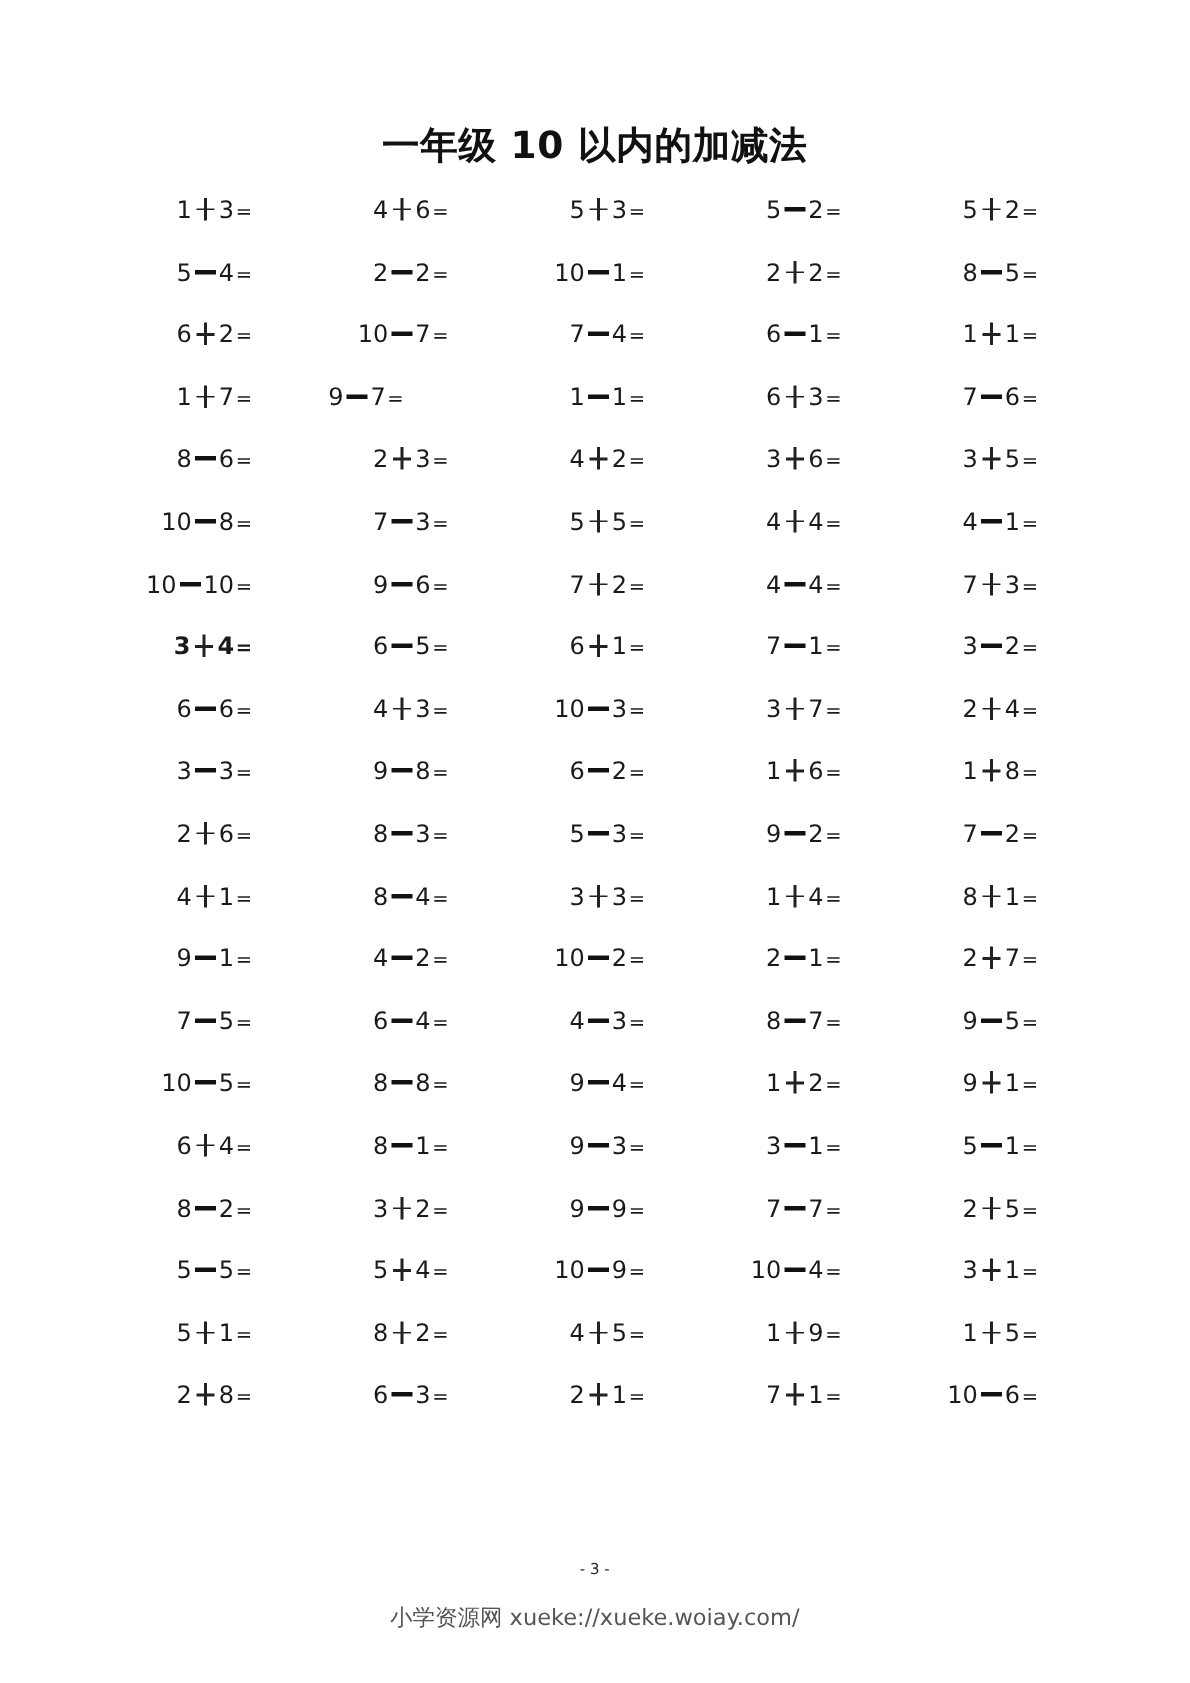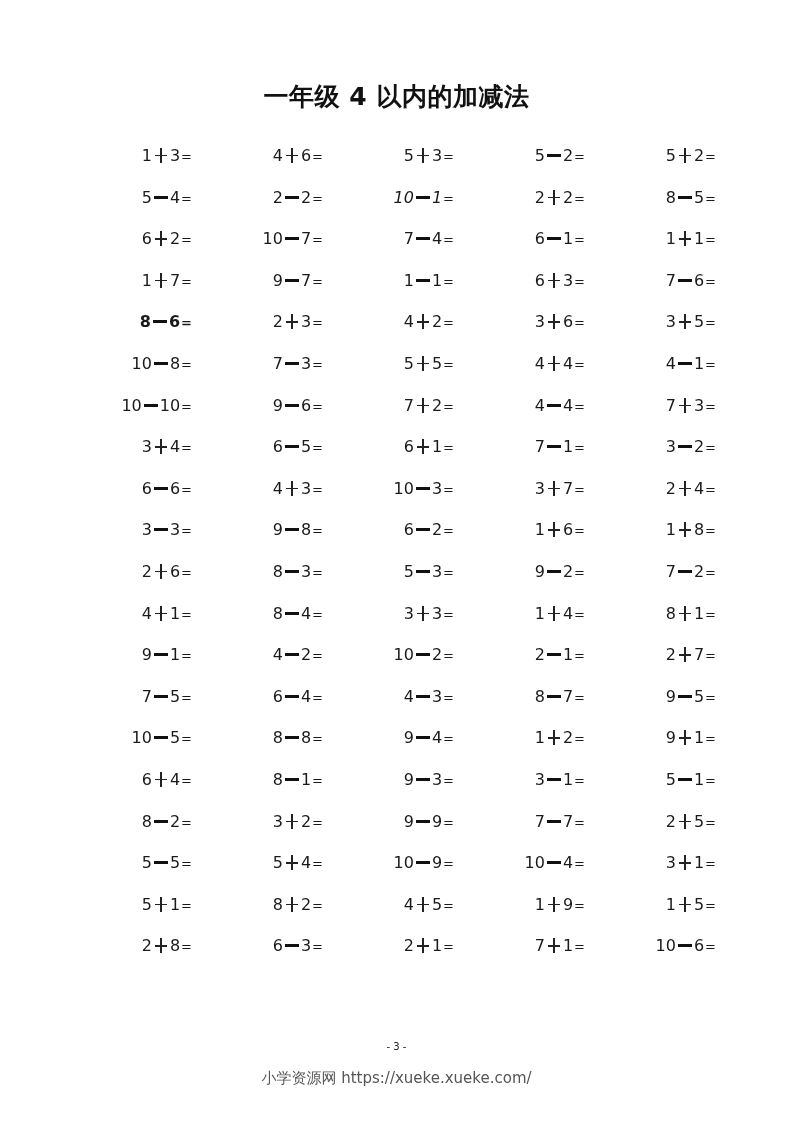--- a/index.html
+++ b/index.html
@@ -1,78 +1,78 @@
 <!DOCTYPE html>
 <html><head>
 <meta charset="utf-8">
 <style>
   html, body { margin: 0; padding: 0; background: #ffffff; }
   body { width: 793px; height: 1122px; position: relative; overflow: hidden;
          font-family: "Liberation Sans", "DejaVu Sans", sans-serif; color: #111; }
   .title { position: absolute; top: 80px; left: 0; width: 793px; text-align: center;
            font-size: 25px; font-weight: bold; letter-spacing: 0.5px;
            font-family: "DejaVu Sans", sans-serif; color: #111; }
-  .grid { position: absolute; top: 16px; left: 0; width: 672px; height: 1000px; margin-left: 24px; }
+  .grid { position: absolute; top: 0; left: 0; width: 672px; height: 1000px; }
   .problem { position: absolute; height: 24px; line-height: 24px; font-size: 16px;
              text-align: right; white-space: nowrap; width: 110px;
              font-family: "DejaVu Sans", sans-serif; color: #1a1a1a; }
   .problem .num { display: inline-block; }
   .problem .op { display: inline-block; width: 18px; text-align: center; position: relative; height: 24px; vertical-align: top; }
   .op-plus::before, .op-plus::after { content: ""; position: absolute; background: #222; }
   .op-plus::before { left: 3px; right: 3px; top: 11px; height: 1.4px; }
   .op-plus::after { top: 4px; bottom: 5px; left: 8.3px; width: 1.4px; }
   .op-minus::before { content: ""; position: absolute; left: 2px; right: 2px; top: 10px; height: 3px; background: #111; }
   .problem .eq { display: inline-block; font-size: 13px; margin-left: 1px; }
   .page-num { position: absolute; top: 1041px; left: 0; width: 793px; text-align: center;
               font-size: 10px; color: #222; font-family: "DejaVu Sans", sans-serif; }
   .footer { position: absolute; top: 1069px; left: 0; width: 793px; text-align: center;
             font-size: 15px; color: #555; font-family: "DejaVu Sans", sans-serif; }
 </style>
 </head>
 <body>
 
-<div class="title">一年级 4 以内的加减法</div>
+<div class="title">一年级 10 以内的加减法</div>
 
 <div class="grid" id="grid">
     <div class="problem" style="left: 58px; top: 128px;"><span class="num">1</span><span class="op op-plus"></span><span class="num">3</span><span class="eq">=</span></div>
     <div class="problem" style="left: 189px; top: 128px;"><span class="num">4</span><span class="op op-plus"></span><span class="num">6</span><span class="eq">=</span></div>
     <div class="problem" style="left: 320px; top: 128px;"><span class="num">5</span><span class="op op-plus"></span><span class="num">3</span><span class="eq">=</span></div>
     <div class="problem" style="left: 451px; top: 128px;"><span class="num">5</span><span class="op op-minus"></span><span class="num">2</span><span class="eq">=</span></div>
     <div class="problem" style="left: 582px; top: 128px;"><span class="num">5</span><span class="op op-plus"></span><span class="num">2</span><span class="eq">=</span></div>
     <div class="problem" style="left: 58px; top: 169.6px;"><span class="num">5</span><span class="op op-minus"></span><span class="num">4</span><span class="eq">=</span></div>
     <div class="problem" style="left: 189px; top: 169.6px;"><span class="num">2</span><span class="op op-minus"></span><span class="num">2</span><span class="eq">=</span></div>
-    <div class="problem" style="left: 320px; top: 169.6px; font-style: italic;"><span class="num">10</span><span class="op op-minus"></span><span class="num">1</span><span class="eq">=</span></div>
+    <div class="problem" style="left: 320px; top: 169.6px;"><span class="num">10</span><span class="op op-minus"></span><span class="num">1</span><span class="eq">=</span></div>
     <div class="problem" style="left: 451px; top: 169.6px;"><span class="num">2</span><span class="op op-plus"></span><span class="num">2</span><span class="eq">=</span></div>
     <div class="problem" style="left: 582px; top: 169.6px;"><span class="num">8</span><span class="op op-minus"></span><span class="num">5</span><span class="eq">=</span></div>
     <div class="problem" style="left: 58px; top: 211.2px;"><span class="num">6</span><span class="op op-plus"></span><span class="num">2</span><span class="eq">=</span></div>
     <div class="problem" style="left: 189px; top: 211.2px;"><span class="num">10</span><span class="op op-minus"></span><span class="num">7</span><span class="eq">=</span></div>
     <div class="problem" style="left: 320px; top: 211.2px;"><span class="num">7</span><span class="op op-minus"></span><span class="num">4</span><span class="eq">=</span></div>
     <div class="problem" style="left: 451px; top: 211.2px;"><span class="num">6</span><span class="op op-minus"></span><span class="num">1</span><span class="eq">=</span></div>
     <div class="problem" style="left: 582px; top: 211.2px;"><span class="num">1</span><span class="op op-plus"></span><span class="num">1</span><span class="eq">=</span></div>
     <div class="problem" style="left: 58px; top: 252.8px;"><span class="num">1</span><span class="op op-plus"></span><span class="num">7</span><span class="eq">=</span></div>
-    <div class="problem" style="left: 189px; top: 252.8px;"><span class="num">9</span><span class="op op-minus"></span><span class="num">7</span><span class="eq">=</span></div>
+    <div class="problem" style="left: 189px; top: 252.8px; text-align: center;"><span class="num">9</span><span class="op op-minus"></span><span class="num">7</span><span class="eq">=</span></div>
     <div class="problem" style="left: 320px; top: 252.8px;"><span class="num">1</span><span class="op op-minus"></span><span class="num">1</span><span class="eq">=</span></div>
     <div class="problem" style="left: 451px; top: 252.8px;"><span class="num">6</span><span class="op op-plus"></span><span class="num">3</span><span class="eq">=</span></div>
     <div class="problem" style="left: 582px; top: 252.8px;"><span class="num">7</span><span class="op op-minus"></span><span class="num">6</span><span class="eq">=</span></div>
-    <div class="problem" style="left: 58px; top: 294.4px; font-weight: bold;"><span class="num">8</span><span class="op op-minus"></span><span class="num">6</span><span class="eq">=</span></div>
+    <div class="problem" style="left: 58px; top: 294.4px;"><span class="num">8</span><span class="op op-minus"></span><span class="num">6</span><span class="eq">=</span></div>
     <div class="problem" style="left: 189px; top: 294.4px; text-decoration: underline;"><span class="num">2</span><span class="op op-plus"></span><span class="num">3</span><span class="eq">=</span></div>
     <div class="problem" style="left: 320px; top: 294.4px;"><span class="num">4</span><span class="op op-plus"></span><span class="num">2</span><span class="eq">=</span></div>
     <div class="problem" style="left: 451px; top: 294.4px;"><span class="num">3</span><span class="op op-plus"></span><span class="num">6</span><span class="eq">=</span></div>
     <div class="problem" style="left: 582px; top: 294.4px;"><span class="num">3</span><span class="op op-plus"></span><span class="num">5</span><span class="eq">=</span></div>
     <div class="problem" style="left: 58px; top: 336px; text-decoration: underline;"><span class="num">10</span><span class="op op-minus"></span><span class="num">8</span><span class="eq">=</span></div>
     <div class="problem" style="left: 189px; top: 336px;"><span class="num">7</span><span class="op op-minus"></span><span class="num">3</span><span class="eq">=</span></div>
     <div class="problem" style="left: 320px; top: 336px;"><span class="num">5</span><span class="op op-plus"></span><span class="num">5</span><span class="eq">=</span></div>
     <div class="problem" style="left: 451px; top: 336px;"><span class="num">4</span><span class="op op-plus"></span><span class="num">4</span><span class="eq">=</span></div>
     <div class="problem" style="left: 582px; top: 336px;"><span class="num">4</span><span class="op op-minus"></span><span class="num">1</span><span class="eq">=</span></div>
     <div class="problem" style="left: 58px; top: 377.6px;"><span class="num">10</span><span class="op op-minus"></span><span class="num">10</span><span class="eq">=</span></div>
     <div class="problem" style="left: 189px; top: 377.6px;"><span class="num">9</span><span class="op op-minus"></span><span class="num">6</span><span class="eq">=</span></div>
     <div class="problem" style="left: 320px; top: 377.6px;"><span class="num">7</span><span class="op op-plus"></span><span class="num">2</span><span class="eq">=</span></div>
     <div class="problem" style="left: 451px; top: 377.6px;"><span class="num">4</span><span class="op op-minus"></span><span class="num">4</span><span class="eq">=</span></div>
     <div class="problem" style="left: 582px; top: 377.6px;"><span class="num">7</span><span class="op op-plus"></span><span class="num">3</span><span class="eq">=</span></div>
-    <div class="problem" style="left: 58px; top: 419.2px;"><span class="num">3</span><span class="op op-plus"></span><span class="num">4</span><span class="eq">=</span></div>
+    <div class="problem" style="left: 58px; top: 419.2px; font-weight: bold;"><span class="num">3</span><span class="op op-plus"></span><span class="num">4</span><span class="eq">=</span></div>
     <div class="problem" style="left: 189px; top: 419.2px;"><span class="num">6</span><span class="op op-minus"></span><span class="num">5</span><span class="eq">=</span></div>
     <div class="problem" style="left: 320px; top: 419.2px;"><span class="num">6</span><span class="op op-plus"></span><span class="num">1</span><span class="eq">=</span></div>
     <div class="problem" style="left: 451px; top: 419.2px;"><span class="num">7</span><span class="op op-minus"></span><span class="num">1</span><span class="eq">=</span></div>
     <div class="problem" style="left: 582px; top: 419.2px;"><span class="num">3</span><span class="op op-minus"></span><span class="num">2</span><span class="eq">=</span></div>
     <div class="problem" style="left: 58px; top: 460.8px;"><span class="num">6</span><span class="op op-minus"></span><span class="num">6</span><span class="eq">=</span></div>
     <div class="problem" style="left: 189px; top: 460.8px;"><span class="num">4</span><span class="op op-plus"></span><span class="num">3</span><span class="eq">=</span></div>
     <div class="problem" style="left: 320px; top: 460.8px;"><span class="num">10</span><span class="op op-minus"></span><span class="num">3</span><span class="eq">=</span></div>
     <div class="problem" style="left: 451px; top: 460.8px; text-decoration: underline;"><span class="num">3</span><span class="op op-plus"></span><span class="num">7</span><span class="eq">=</span></div>
     <div class="problem" style="left: 582px; top: 460.8px;"><span class="num">2</span><span class="op op-plus"></span><span class="num">4</span><span class="eq">=</span></div>
     <div class="problem" style="left: 58px; top: 502.4px;"><span class="num">3</span><span class="op op-minus"></span><span class="num">3</span><span class="eq">=</span></div>
@@ -126,13 +126,13 @@
     <div class="problem" style="left: 451px; top: 876.8px;"><span class="num">1</span><span class="op op-plus"></span><span class="num">9</span><span class="eq">=</span></div>
     <div class="problem" style="left: 582px; top: 876.8px;"><span class="num">1</span><span class="op op-plus"></span><span class="num">5</span><span class="eq">=</span></div>
     <div class="problem" style="left: 58px; top: 918.4px;"><span class="num">2</span><span class="op op-plus"></span><span class="num">8</span><span class="eq">=</span></div>
     <div class="problem" style="left: 189px; top: 918.4px;"><span class="num">6</span><span class="op op-minus"></span><span class="num">3</span><span class="eq">=</span></div>
     <div class="problem" style="left: 320px; top: 918.4px;"><span class="num">2</span><span class="op op-plus"></span><span class="num">1</span><span class="eq">=</span></div>
     <div class="problem" style="left: 451px; top: 918.4px;"><span class="num">7</span><span class="op op-plus"></span><span class="num">1</span><span class="eq">=</span></div>
     <div class="problem" style="left: 582px; top: 918.4px;"><span class="num">10</span><span class="op op-minus"></span><span class="num">6</span><span class="eq">=</span></div>
   </div>
 
 <div class="page-num">- 3 -</div>
-<div class="footer">小学资源网 https://xueke.xueke.com/</div>
+<div class="footer">小学资源网 xueke://xueke.woiay.com/</div>
 
 </body></html>

